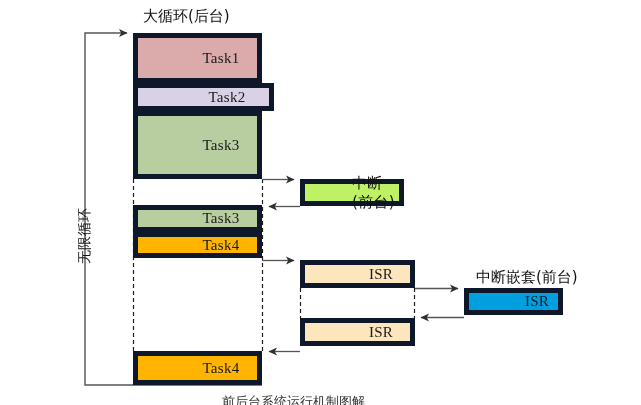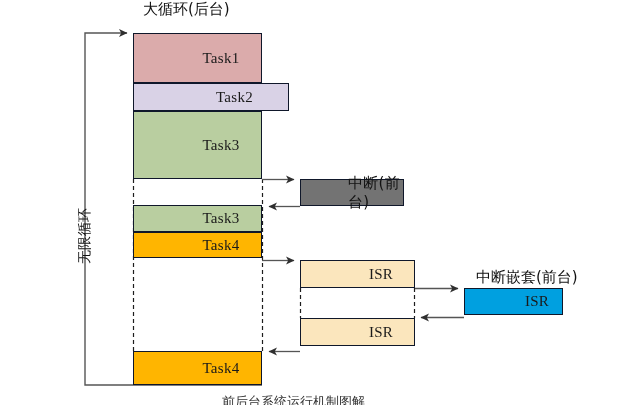--- a/index.html
+++ b/index.html
@@ -19,21 +19,21 @@
     position: absolute;
     left: 0;
     top: 0;
     width: 641px;
     height: 405px;
     pointer-events: none;
   }
   .box {
     position: absolute;
     box-sizing: border-box;
-    border: 1px solid #0f172a;
+    border: 5px solid #0f172a;
     display: flex;
     align-items: center;
     justify-content: center;
     font-size: 15px;
     color: #1a1a1a;
     letter-spacing: 0.3px;
     padding-left: 47px;
   }
   .box.cjk {
     font-family: "DejaVu Sans", "Liberation Sans", sans-serif;
@@ -99,47 +99,47 @@
     <path d="M415,288.5 L458,288.5" fill="none" stroke="#555555" stroke-width="1.3" marker-end="url(#arrowR)"></path>
 
     <path d="M464,317.5 L421,317.5" fill="none" stroke="#555555" stroke-width="1.3" marker-end="url(#arrowL)"></path>
 
     <path d="M300,351.5 L269,351.5" fill="none" stroke="#555555" stroke-width="1.3" marker-end="url(#arrowL)"></path>
   </svg>
 
   <div class="box" style="left:133px; top:33px; width:129px; height:50px; background:#dbabab;">
     <span>Task1</span>
   </div>
-  <div class="box" style="left:133px; top:83px; width:156px; height:28px; background:#d9d2e6;justify-content:center;">
+  <div class="box" style="left:133px; top:83px; width:141px; height:28px; background:#d9d2e6;justify-content:center;">
     <span>Task2</span>
   </div>
   <div class="box" style="left:133px; top:111px; width:129px; height:68px; background:#b9ceA0;">
     <span>Task3</span>
   </div>
   <div class="box" style="left:133px; top:205px; width:129px; height:27px; background:#b9ceA0;">
     <span>Task3</span>
   </div>
   <div class="box" style="left:133px; top:232px; width:129px; height:26px; background:#ffb500;">
     <span>Task4</span>
   </div>
   <div class="box" style="left:133px; top:351px; width:129px; height:34px; background:#ffb500;">
     <span>Task4</span>
   </div>
 
-  <div class="box cjk" style="left:300px; top:179px; width:104px; height:27px; background:#737373;">
+  <div class="box cjk" style="left:300px; top:179px; width:104px; height:27px; background:#bef264;">
     <span>中断(前台)</span>
   </div>
   <div class="box" style="left:300px; top:260px; width:115px; height:28px; background:#fbe6bd;">
     <span>ISR</span>
   </div>
   <div class="box" style="left:300px; top:318px; width:115px; height:28px; background:#fbe6bd;">
     <span>ISR</span>
   </div>
   <div class="box" style="left:464px; top:288px; width:99px; height:27px; background:#00a0e0;">
     <span>ISR</span>
   </div>
 
-  <div class="label" style="left:143px; top:0;">大循环(后台)</div>
+  <div class="label" style="left:143px; top:7px;">大循环(后台)</div>
   <div class="label" style="left:476px; top:268px;">中断嵌套(前台)</div>
   <div class="vlabel" style="left:76px; top:264px;">无限循环</div>
   <div class="caption" style="left:222px; top:393px;">前后台系统运行机制图解</div>
 
 </div>
 
 </body></html>

